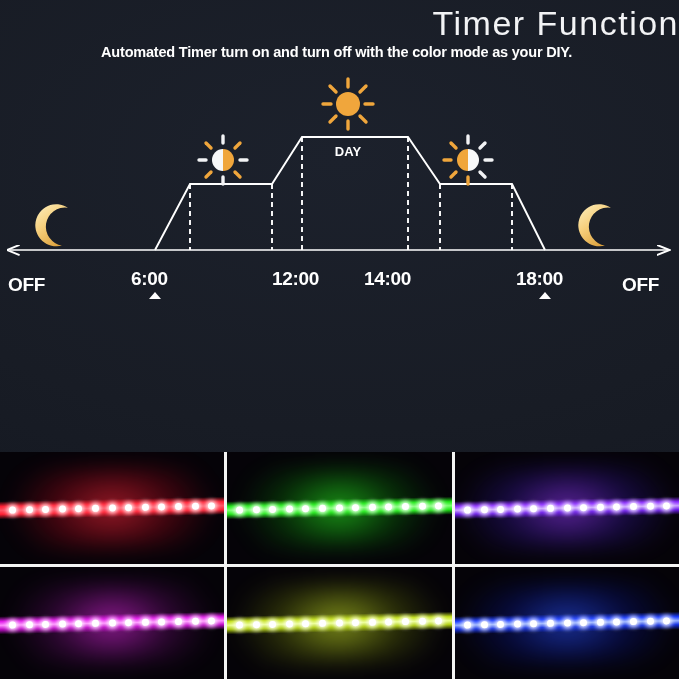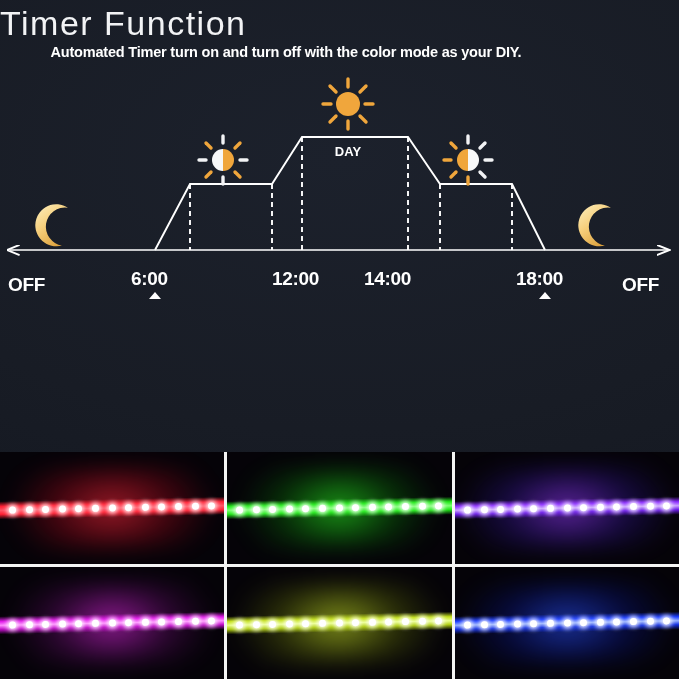--- a/index.html
+++ b/index.html
@@ -6,23 +6,23 @@
   body{width:679px;height:679px;overflow:hidden;
        font-family:"Liberation Sans",sans-serif;}
 
   #page{position:relative;width:679px;height:679px;
         background:#191d26;overflow:hidden;}
 
   
   #diagram-panel{position:absolute;left:0;top:0;width:679px;height:452px;
        background:radial-gradient(ellipse 120% 100% at 50% 35%,#1c212c 0%,#181c25 60%,#141821 100%);}
 
-  #title{position:absolute;left:0;top:4px;width:679px;text-align:left;
+  #title{position:absolute;left:0;top:4px;width:679px;text-align:right;
        font-size:34px;letter-spacing:1.5px;color:#f2f3f5;font-weight:400;}
-  #subtitle{position:absolute;left:0;top:44px;width:572px;text-align:center;
+  #subtitle{position:absolute;left:0;top:44px;width:572px;text-align:right;
        font-size:14.5px;color:#ffffff;font-weight:700;letter-spacing:-.2px;}
 
   
   #chart-svg{position:absolute;left:0;top:68px;width:679px;height:200px;}
 
   
   .tick{position:absolute;top:268px;font-size:19px;color:#ffffff;
         font-weight:700;letter-spacing:-.3px;white-space:nowrap;}
   .edge-off{position:absolute;top:268px;font-size:19px;color:#ffffff;
         font-weight:700;letter-spacing:-.3px;margin-top:6px;}

